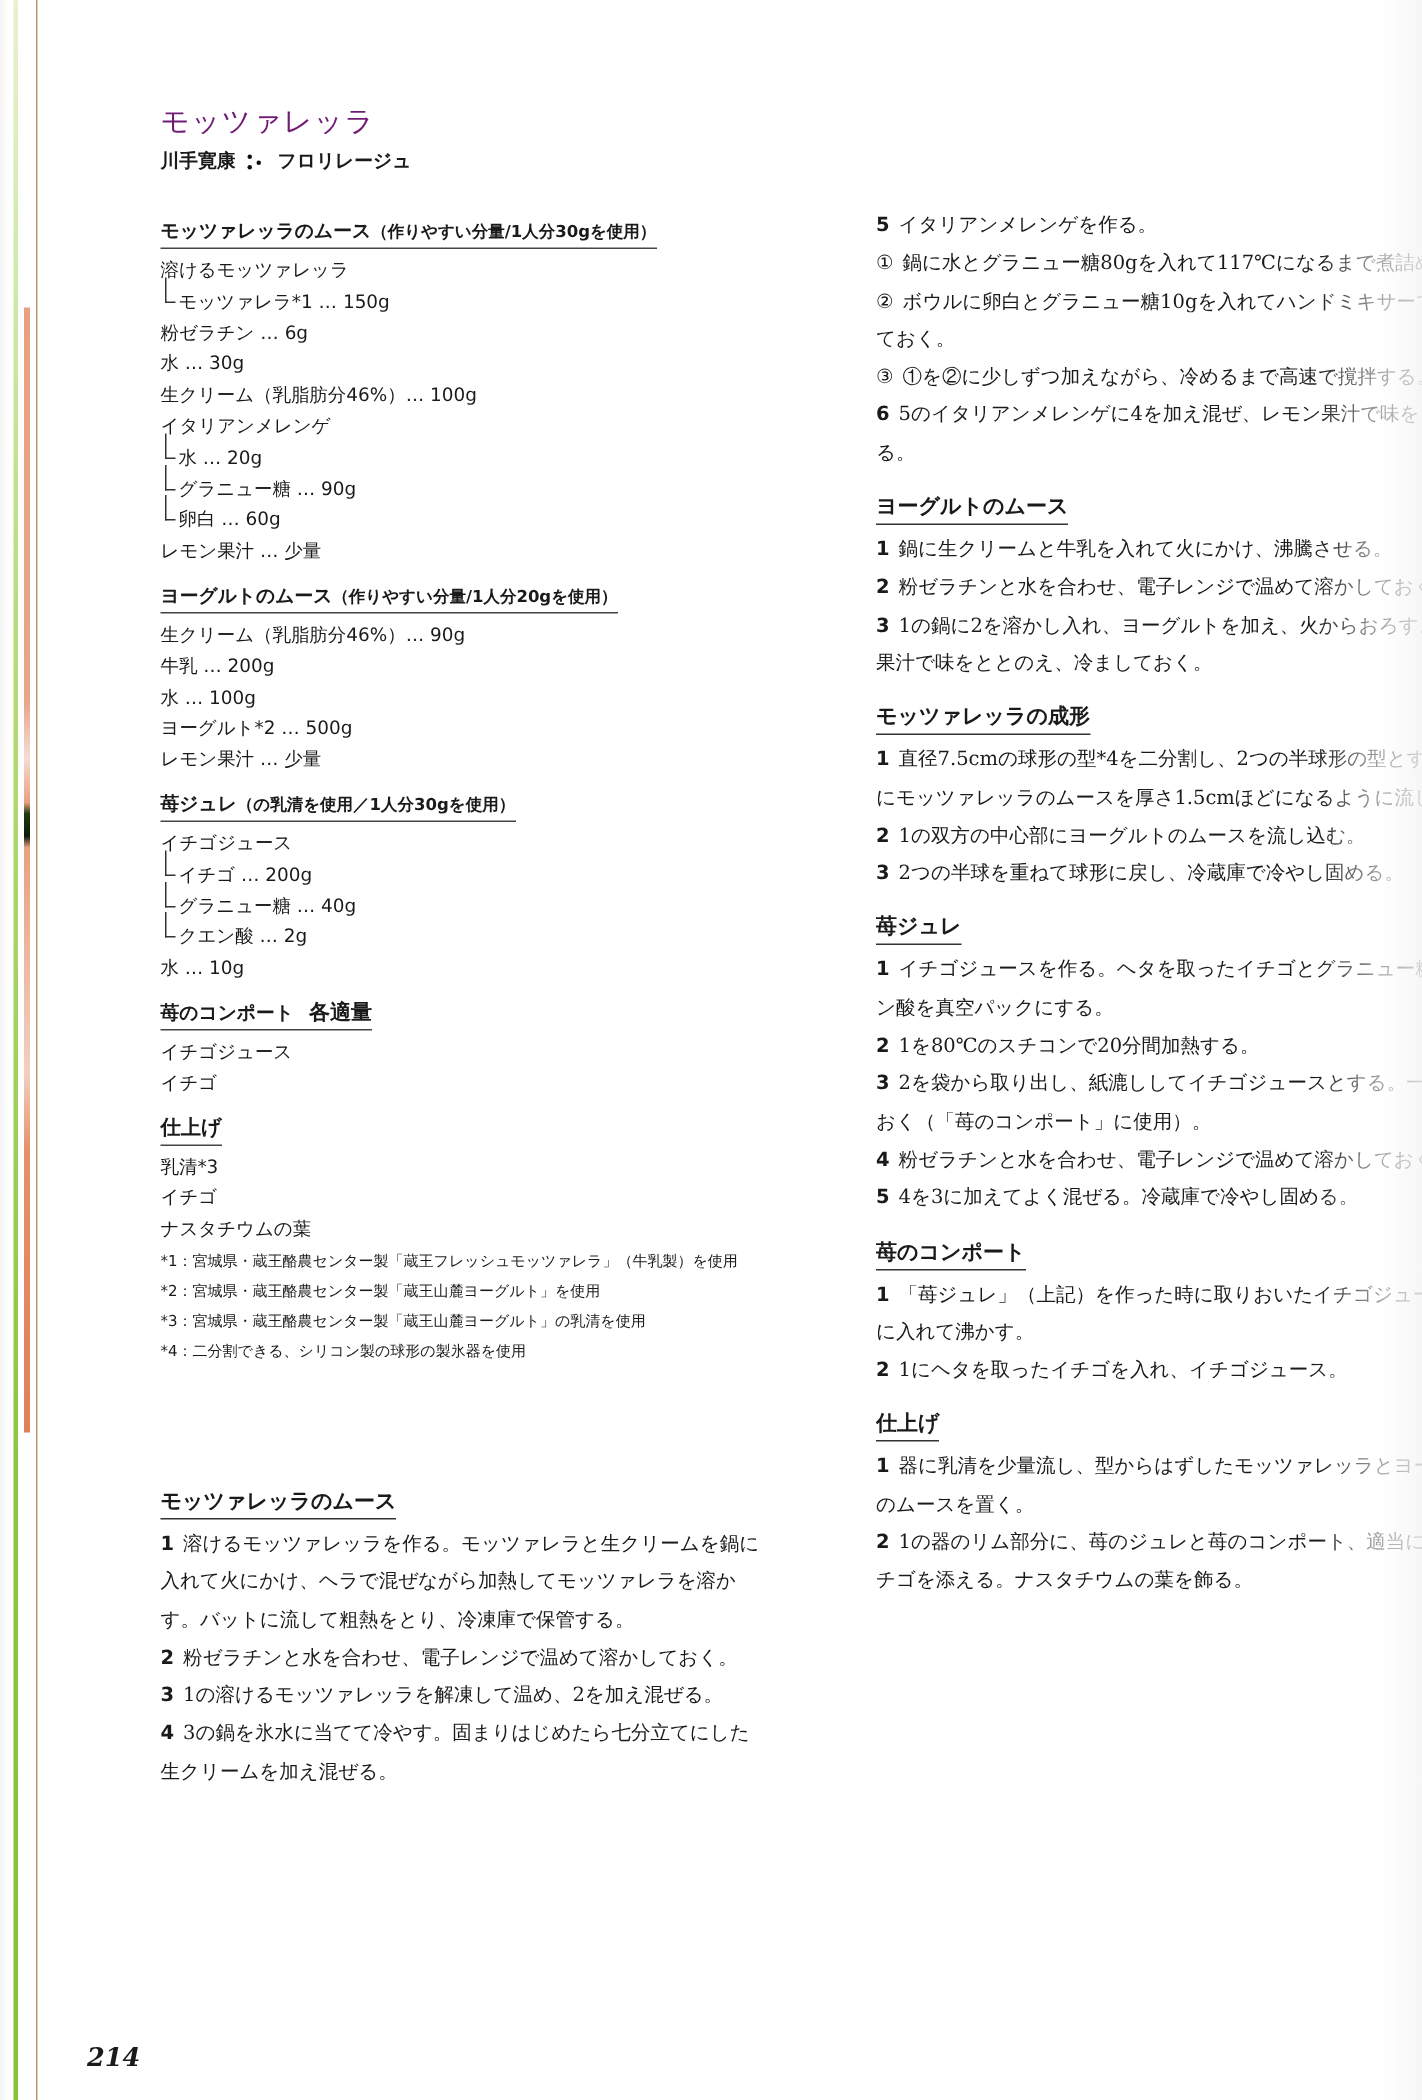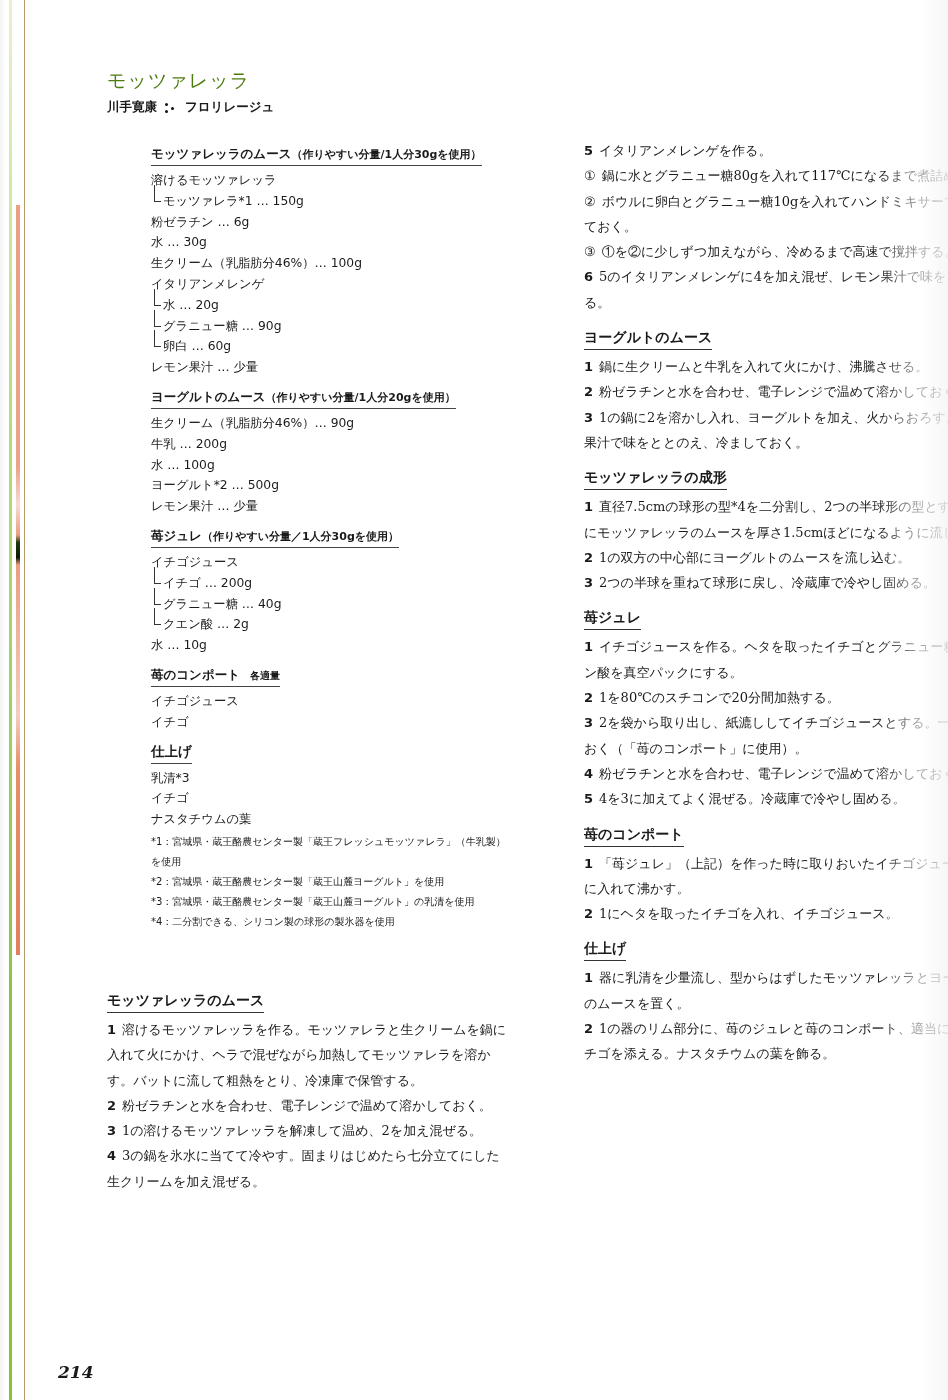--- a/index.html
+++ b/index.html
@@ -24,44 +24,44 @@
       position: absolute; left: 24px; top: 0; width: 1px; height: 1400px;
       background: #b89a6a;
     }
     .right-fade {
       position: absolute; right: 0; top: 0; width: 70px; height: 1400px;
       background: linear-gradient(to right, rgba(255,255,255,0) 0%, rgba(255,255,255,0.6) 60%, rgba(245,245,245,0.85) 100%);
       pointer-events: none; z-index: 3;
     }
     .title {
       position: absolute; left: 107px; top: 68px;
-      font-size: 19px; letter-spacing: 1px; color: #4d7c0f;
+      font-size: 19px; letter-spacing: 1px; color: #701a75;
     }
     .byline {
       position: absolute; left: 107px; top: 99px;
       font-size: 12.5px; font-weight: bold; display: flex; align-items: center; gap: 7px;
     }
     .sep-icon { display: inline-block; width: 14px; height: 14px; position: relative; }
     .sep-icon i { position: absolute; width: 3px; height: 3px; background: #111; border-radius: 50%; }
 
     .left-col { position: absolute; left: 107px; top: 143px; width: 400px; }
     .ing-head {
       display: inline-block; font-size: 12.5px; font-weight: bold;
       padding-bottom: 2px; margin-bottom: 4px;
       border-bottom: 1px solid #444;
     }
     .ing-head .sub { font-size: 11px; font-weight: bold; }
-    .ing-head .amt { margin-left: 10px; font-size: 10px; }
+    .ing-head .amt { margin-left: 10px; font-size: 14px; }
     .ing-list { font-size: 12.3px; line-height: 20.8px; }
     .ing-list .sub-item { padding-left: 12px; position: relative; }
     .ing-list .sub-item::before {
       content: ""; position: absolute; left: 3px; top: -6px; width: 6px; height: 16px;
       border-left: 1px solid #333; border-bottom: 1px solid #333;
     }
-    .ing-group { margin-bottom: 8px; margin-left: 44px; }
+    .ing-group { margin-bottom: 8px; }
     .notes { font-size: 10px; line-height: 20px; margin-top: 2px; }
 
     .method-head {
       display: inline-block; font-size: 14px; font-weight: bold;
       padding-bottom: 2px; border-bottom: 1px solid #333; margin-bottom: 4px;
     }
     .method { font-family: "DejaVu Serif", serif; font-size: 13px; line-height: 25.3px; }
     .method b { font-family: "DejaVu Sans", sans-serif; font-weight: bold; }
     .method .step b.num { margin-right: 6px; }
 
@@ -116,21 +116,21 @@
     <div class="ing-head"><span>ヨーグルトのムース</span><span class="sub">（作りやすい分量/1人分20gを使用）</span></div>
     <div class="ing-list" id="ing-yog">
         <div class="item">生クリーム（乳脂肪分46%）… 90g</div>
         <div class="item">牛乳 … 200g</div>
         <div class="item">水 … 100g</div>
         <div class="item">ヨーグルト*2 … 500g</div>
         <div class="item">レモン果汁 … 少量</div>
       </div>
   </div>
   <div class="ing-group">
-    <div class="ing-head"><span>苺ジュレ</span><span class="sub">（作りやすい分量／1人分30gを使用）</span></div>
+    <div class="ing-head"><span>苺ジュレ</span><span class="sub">（の乳清を使用／1人分30gを使用）</span></div>
     <div class="ing-list" id="ing-jel">
         <div class="item">イチゴジュース</div>
         <div class="sub-item">イチゴ … 200g</div>
         <div class="sub-item">グラニュー糖 … 40g</div>
         <div class="sub-item">クエン酸 … 2g</div>
         <div class="item">水 … 10g</div>
       </div>
   </div>
   <div class="ing-group">
     <div class="ing-head"><span>苺のコンポート</span><span class="amt">各適量</span></div>

